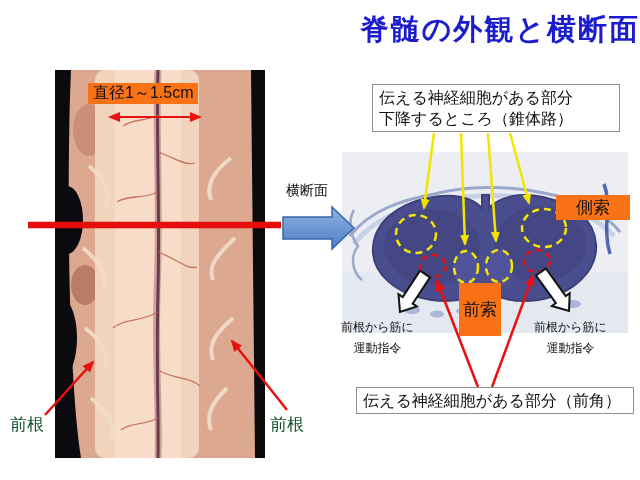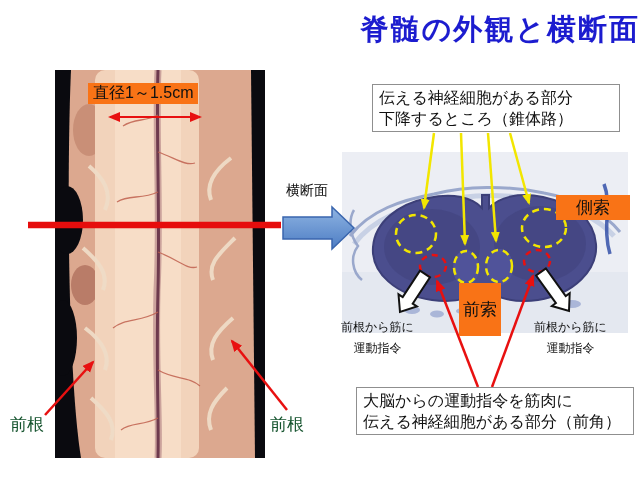--- a/index.html
+++ b/index.html
@@ -157,20 +157,19 @@
   <div class="abs lbl motorlbl motor-left">
     <div>前根から筋に</div>
     <div>運動指令</div>
   </div>
   <div class="abs lbl motorlbl motor-right">
     <div>前根から筋に</div>
     <div>運動指令</div>
   </div>
 
   <div class="abs notebox bottomnote">
-    <div>大脳からの運動指令を筋肉に</div>
     <div>伝える神経細胞がある部分（前角）</div>
   </div>
 
   <div class="abs lbl rootlbl root-left">前根</div>
   <div class="abs lbl rootlbl root-right">前根</div>
 
 </div>
 
 </body></html>

